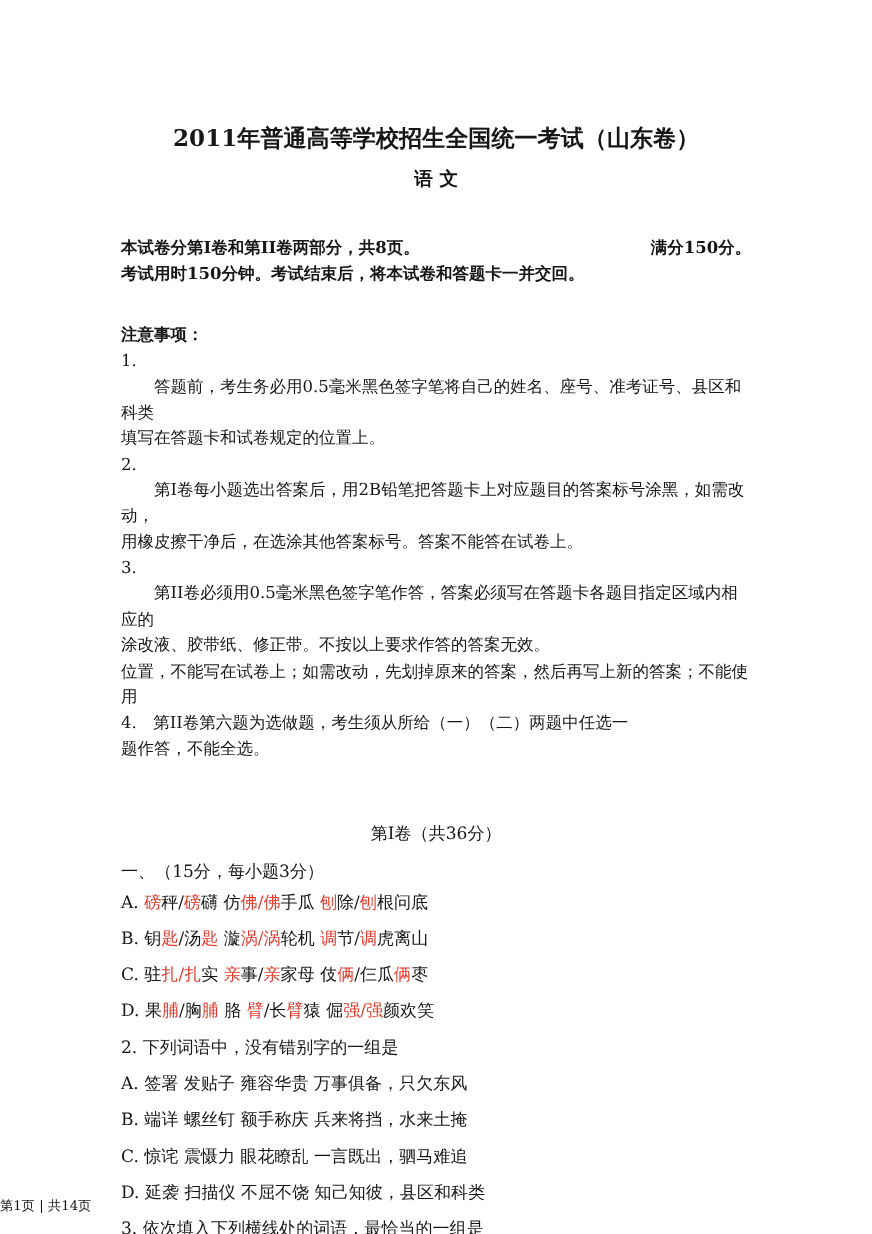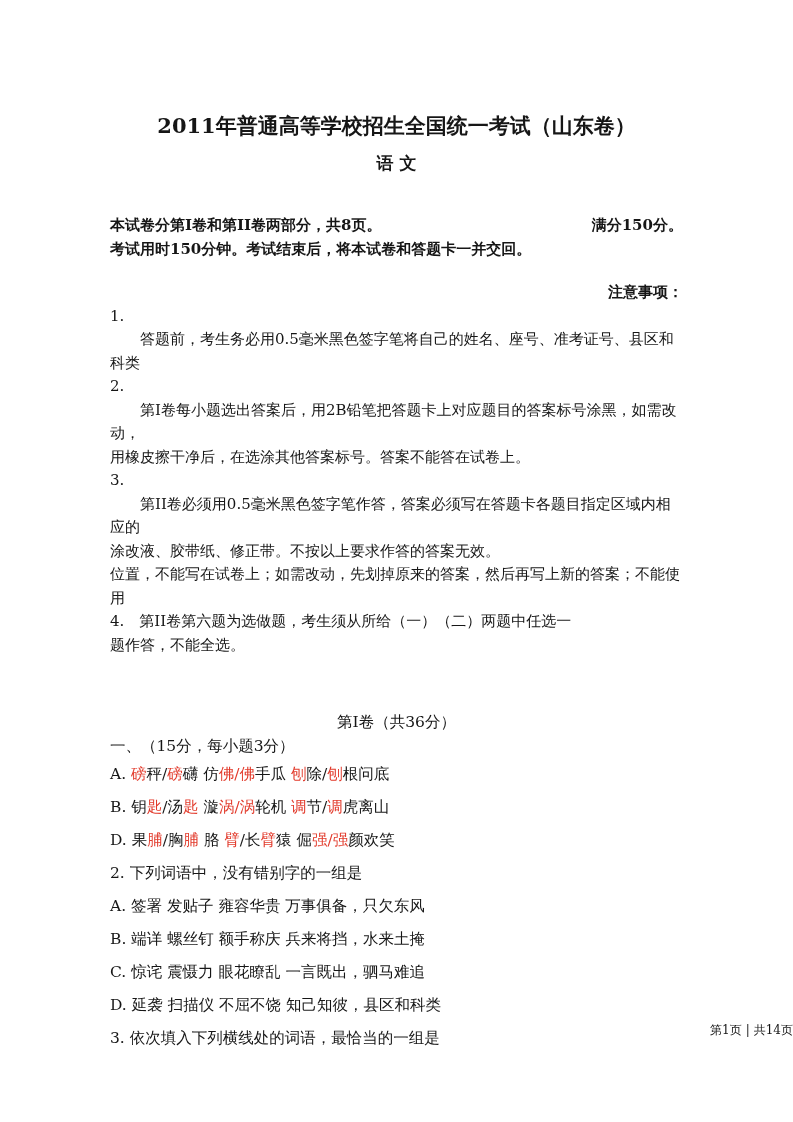--- a/index.html
+++ b/index.html
@@ -16,30 +16,30 @@
   .title {
     font-size: 21px; font-weight: bold; text-align: center;
     line-height: 27px; margin: 12px;
   }
   .subject {
     font-size: 17px; font-weight: bold; text-align: center;
     line-height: 21px; margin: 14px 0 0 0;
   }
   .intro { margin-top: 40px; font-size: 15px; line-height: 23.5px; font-weight: bold; }
   .intro-l1 { display: flex; justify-content: space-between; align-items: center; }
-  .notice-head { font-size: 15px; font-weight: bold; line-height: 23.5px; margin-top: 20px; text-align: right; }
+  .notice-head { font-size: 15px; font-weight: bold; line-height: 23.5px; margin-top: 32px; }
   .nline { font-size: 15px; line-height: 23.5px; }
   .nline.indent { text-indent: 2em; }
   .sec-head { text-align: center; font-size: 15.5px; line-height: 24px; margin-top: 53px; }
-  .part-head { font-size: 15.5px; line-height: 24px; margin-top: 0; }
+  .part-head { font-size: 15.5px; line-height: 24px; margin-top: 10px; }
   .qline { font-size: 15.5px; line-height: 33px; }
   .red { color: var(--accent-red, #e23a2b); }
   .footer {
-    position: absolute; left: 0; top: 1022px; width: 100%;
-    text-align: right; font-size: 12px; line-height: 16px;
+    position: absolute; left: 0; top: 1088px; width: 100%;
+    text-align: left; font-size: 12px; line-height: 16px;
   }
   .footer .sep { margin: 0 4px; }
 </style>
 </head>
 <body>
 
 <div class="content">
 
   <h1 class="title">2011年普通高等学校招生全国统一考试（山东卷）</h1>
   <h2 class="subject">语 文</h2>
@@ -50,36 +50,38 @@
       <span>满分150分。</span>
     </div>
     <div>考试用时150分钟。考试结束后，将本试卷和答题卡一并交回。</div>
   </div>
 
   <div class="notice-head">注意事项：</div>
 
   <div>
     <div class="nline">1.</div>
     <div class="nline indent">答题前，考生务必用0.5毫米黑色签字笔将自己的姓名、座号、准考证号、县区和科类</div>
+    <div class="nline">填写在答题卡和试卷规定的位置上。</div>
     <div class="nline">2.</div>
     <div class="nline indent">第I卷每小题选出答案后，用2B铅笔把答题卡上对应题目的答案标号涂黑，如需改动，</div>
     <div class="nline">用橡皮擦干净后，在选涂其他答案标号。答案不能答在试卷上。</div>
     <div class="nline">3.</div>
     <div class="nline indent">第II卷必须用0.5毫米黑色签字笔作答，答案必须写在答题卡各题目指定区域内相应的</div>
     <div class="nline">涂改液、胶带纸、修正带。不按以上要求作答的答案无效。</div>
     <div class="nline">位置，不能写在试卷上；如需改动，先划掉原来的答案，然后再写上新的答案；不能使用</div>
     <div class="nline">4.　第II卷第六题为选做题，考生须从所给（一）（二）两题中任选一</div>
     <div class="nline">题作答，不能全选。</div>
   </div>
 
   <div class="sec-head">第I卷（共36分）</div>
   <div class="part-head">一、（15分，每小题3分）</div>
 
   <div class="qline"><span>A. </span><span class="red">磅</span><span>秤/</span><span class="red">磅</span><span>礴 仿</span><span class="red">佛/佛</span><span>手瓜 </span><span class="red">刨</span><span>除/</span><span class="red">刨</span><span>根问底</span></div>
   <div class="qline"><span>B. 钥</span><span class="red">匙</span><span>/汤</span><span class="red">匙</span><span> 漩</span><span class="red">涡/涡</span><span>轮机 </span><span class="red">调</span><span>节/</span><span class="red">调</span><span>虎离山</span></div>
+  <div class="qline"><span>C. 驻</span><span class="red">扎/扎</span><span>实 </span><span class="red">亲</span><span>事/</span><span class="red">亲</span><span>家母 伎</span><span class="red">俩</span><span>/仨瓜</span><span class="red">俩</span><span>枣</span></div>
   <div class="qline"><span>D. 果</span><span class="red">脯</span><span>/胸</span><span class="red">脯</span><span> 胳 </span><span class="red">臂</span><span>/长</span><span class="red">臂</span><span>猿 倔</span><span class="red">强/强</span><span>颜欢笑</span></div>
 
   <div class="qline">2. 下列词语中，没有错别字的一组是</div>
   <div class="qline">A. 签署 发贴子 雍容华贵 万事俱备，只欠东风</div>
   <div class="qline">B. 端详 螺丝钉 额手称庆 兵来将挡，水来土掩</div>
   <div class="qline">C. 惊诧 震慑力 眼花瞭乱 一言既出，驷马难追</div>
   <div class="qline">D. 延袭 扫描仪 不屈不饶 知己知彼，县区和科类</div>
 
   <div class="qline">3. 依次填入下列横线处的词语，最恰当的一组是</div>
 

